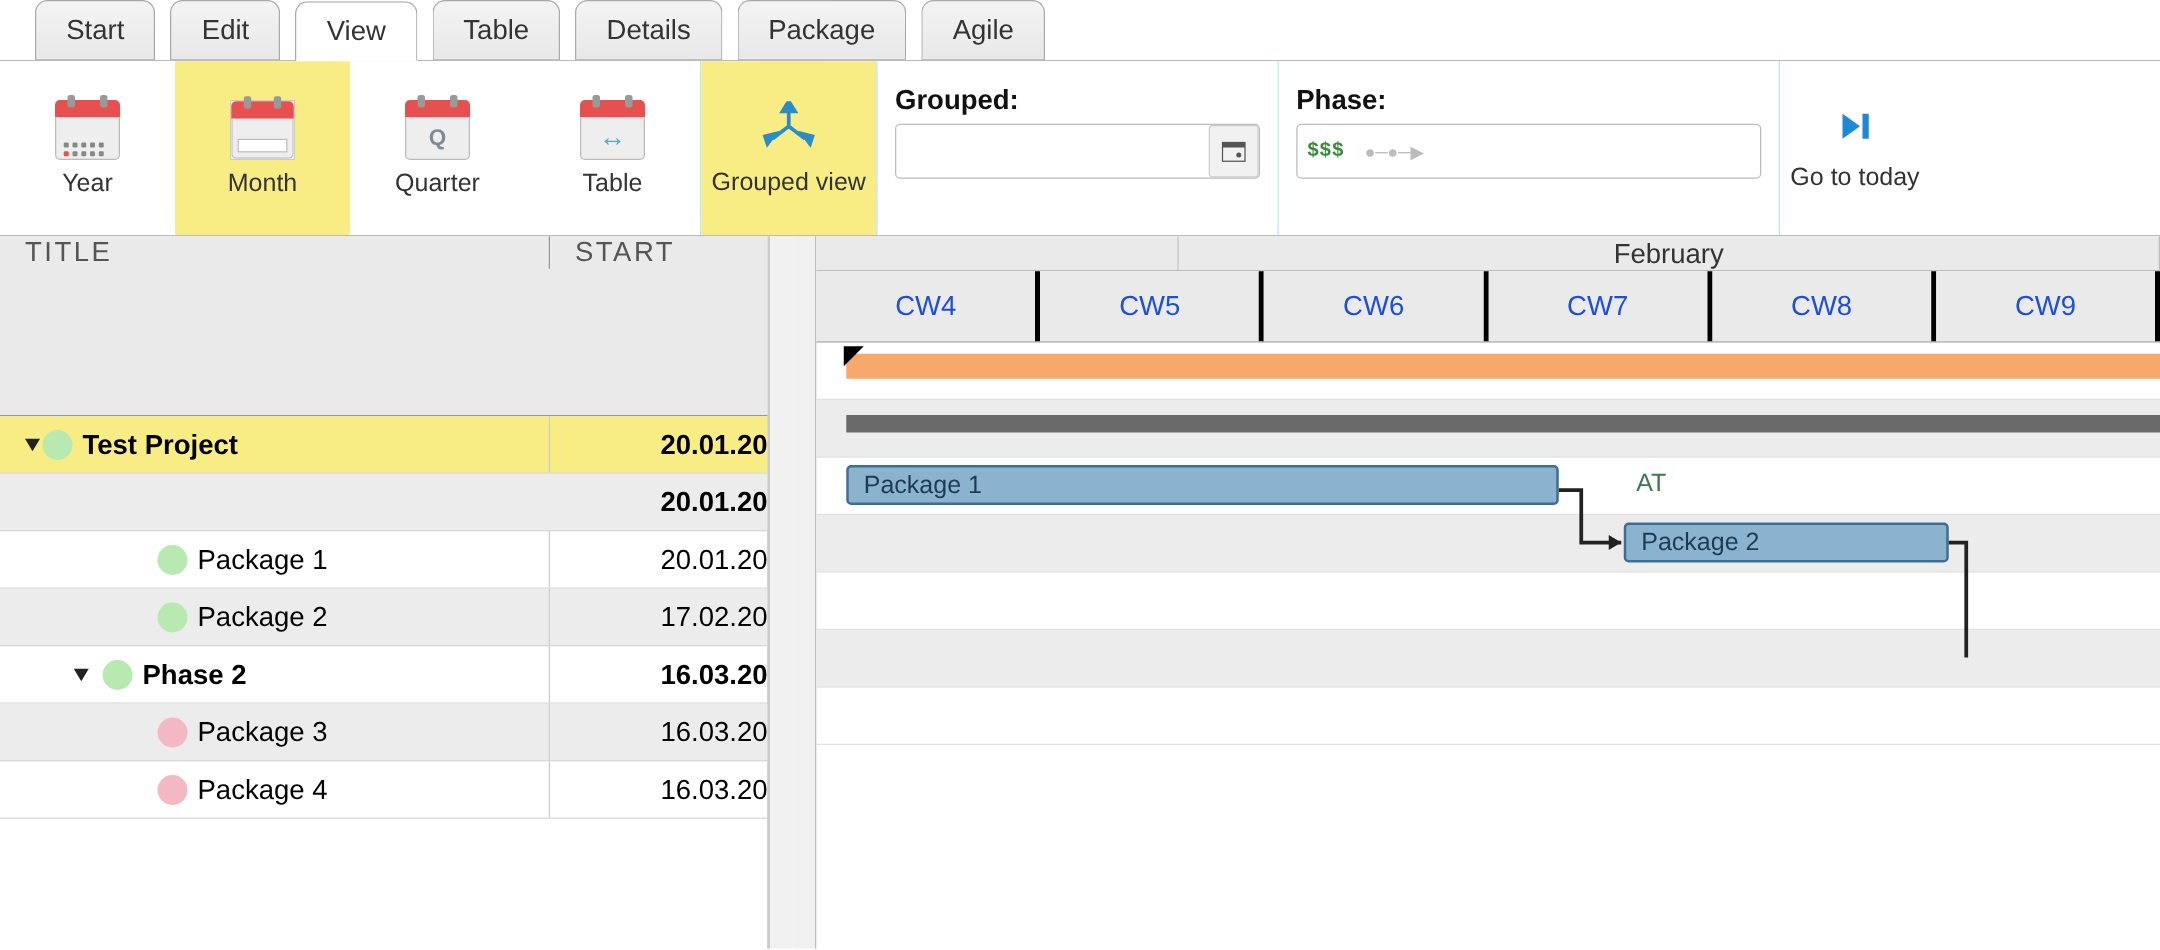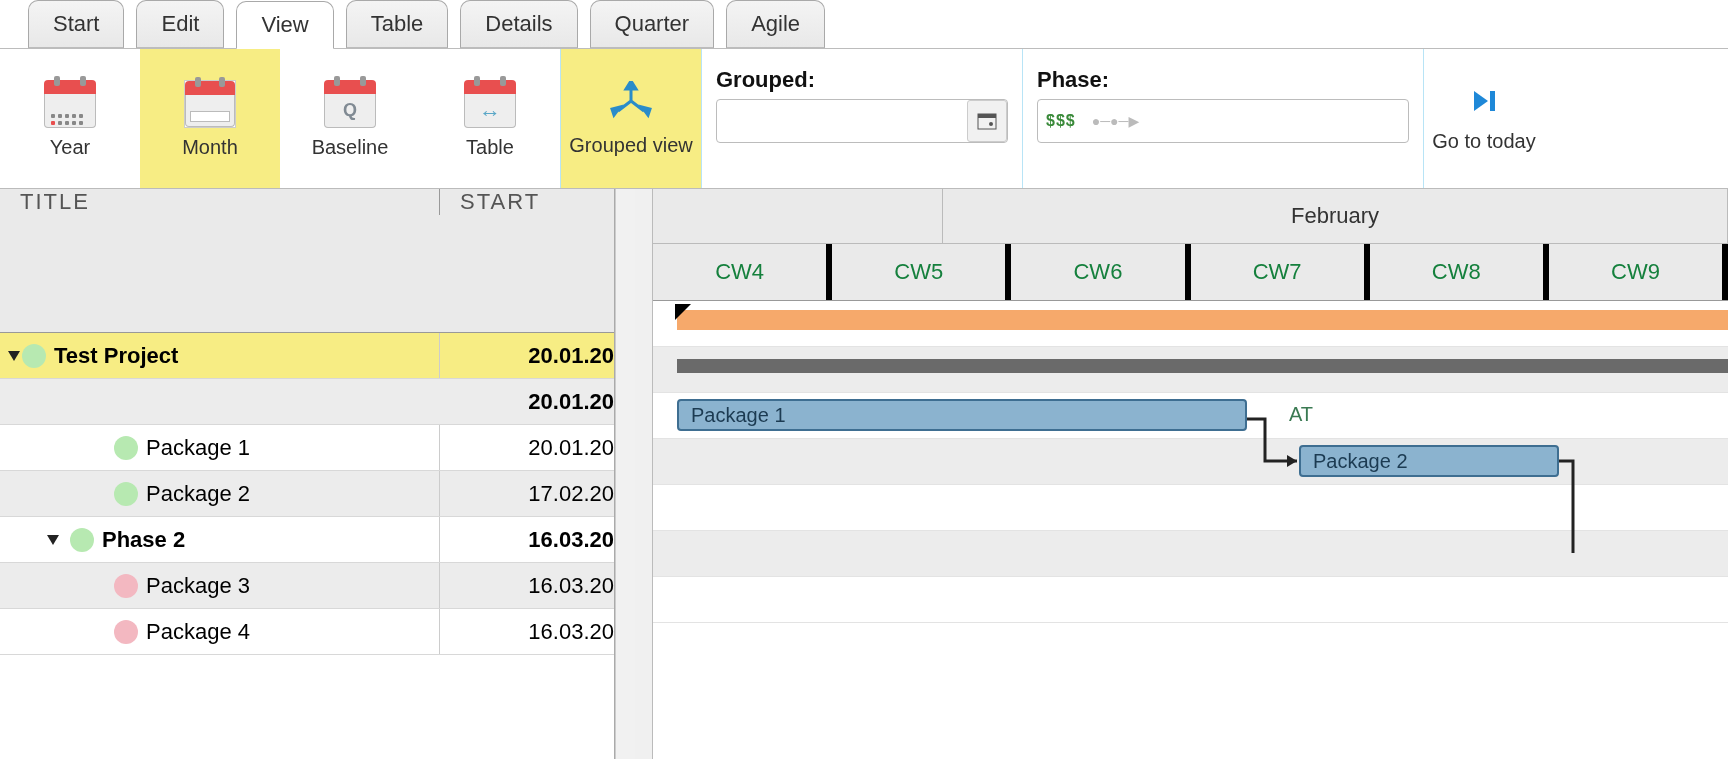--- a/index.html
+++ b/index.html
@@ -49,64 +49,64 @@
 .goto-icon svg { width:32px; height:32px; }
 
 
 .main { display:flex; height: calc(760px - 50px - 140px); }
 .left-pane { width: 615px; border-right:1px solid #aaa; display:flex; flex-direction:column; }
 .col-head { display:flex; height:144px; background:#eaeaea; border-bottom:1px solid #999; align-items:flex-start; padding-bottom:14px; }
 .col-head .c1 { width:440px; border-right:1px solid #999; padding-left:20px; font-size:22px; color:#555; letter-spacing:2px; font-weight:400;}
 .col-head .c2 { flex:1; padding-left:20px; font-size:22px; color:#555; letter-spacing:2px;}
 .rows { flex:1; overflow:hidden; }
 .row { display:flex; height:46px; align-items:center; border-bottom:1px solid #d8d8d8; font-size:22px; }
-.row .c1 { width:440px; display:flex; align-items:center; gap:8px; border-right:1px solid #ccc; height:100%; }
+.row .c1 { width:440px; display:flex; align-items:center; gap:8px; border-right:1px solid #ccc; height:100%; padding-left:12px;}
 .row .c2 { flex:1; padding-left:20px;text-align:right; }
 .row.bold { font-weight:700; }
 .row.sel { background:#f7ed84; }
 .row.alt { background:#ececec; }
 .tri { width:0;height:0; border-left:6px solid transparent; border-right:6px solid transparent; border-top:10px solid #222; cursor:pointer; transform:rotate(0deg);}
 .dot { width:24px;height:24px; border-radius:50%; }
 .dot.green{ background:#b7e9b1;} .dot.red{ background:#f3b8c1;}
 .ind0 .tri-slot{ width:0;} .ind0 .pad{ width:6px;}
 .ind1 .pad{ width:36px;} .ind2 .pad{ width:80px;}
 .tri-slot{ width:18px; display:flex; justify-content:center;}
 .lp-scroll { width:20px; background:#f1f1f1; border-left:1px solid #ccc; }
 
 
 .gantt-wrap { flex:1; display:flex; }
 .gantt-edge { width:18px; background:#f0f0f0; border-right:1px solid #bbb; }
 .gantt { flex:1; overflow:hidden; position:relative; }
-.g-head { height:112px; display:flex; flex-direction:column; border-bottom:1px solid #999; }
+.g-head { height:85px; display:flex; flex-direction:column; border-bottom:1px solid #999; }
 .g-month-row { flex:1; display:flex; border-bottom:1px solid #bbb; }
 .g-month { border-right:1px solid #bbb; background:#eaeaea; display:flex; align-items:center; justify-content:center; font-size:22px; color:#333;}
 .g-week-row { height:56px; display:flex; }
-.g-week { flex:1; border-right:6px solid #000000; background:#eaeaea; display:flex; align-items:center; justify-content:center; font-size:22px; color:#15803d;}
+.g-week { flex:1; border-right:4px solid #000000; background:#eaeaea; display:flex; align-items:center; justify-content:center; font-size:22px; color:#1d4ed8;}
 .g-body { position:relative; }
 .g-row { height:46px; position:relative; border-bottom:1px solid #e3e3e3;}
 .g-row.alt { background:#ececec;}
 .bar { position:absolute; top:6px; height:32px; border-radius:4px; display:flex; align-items:center; padding:0 12px; font-size:20px; }
 .bar.summary{ background:#f6a96b; top:9px; height:20px; border-radius:0;}
 .bar.summary::before{ content:''; position:absolute; left:-2px; top:-6px; width:0;height:0; border-top:16px solid #000; border-right:16px solid transparent; transform:rotate(0deg);}
 .bar.phase{ background:#6a6a6a; top:12px; height:14px; border-radius:0;}
 .bar.task{ background:#8bb3cf; border:2px solid #3e6e91; color:#1c3b52;}
-.anno { position:absolute; font-size:20px; color:#3a7a52; }
+.anno { position:absolute; font-size:20px; color:#3a7a52;margin-left:20px; }
 .dep-path{ position:absolute; pointer-events:none; }
 .dep-path svg{ overflow:visible;}
 </style>
 </head>
 <body>
 
 <div class="tabs">
   <div class="tab">Start</div>
   <div class="tab">Edit</div>
   <div class="tab active">View</div>
   <div class="tab">Table</div>
   <div class="tab">Details</div>
-  <div class="tab">Quarter</div>
+  <div class="tab">Package</div>
   <div class="tab">Agile</div>
 </div>
 
 <div class="ribbon">
   <div class="ribbon-group">
     <div class="ribbon-btn">
       <div class="icon-cal">
         <div class="top"></div>
           <div class="ring l"></div>
           <div class="ring r"></div>
@@ -138,21 +138,21 @@
       </div>
       <span class="label">Month</span>
     </div>
     <div class="ribbon-btn">
       <div class="icon-cal">
         <div class="top"></div>
           <div class="ring l"></div>
           <div class="ring r"></div>
         <div class="body">Q</div>
       </div>
-      <span class="label">Baseline</span>
+      <span class="label">Quarter</span>
     </div>
     <div class="ribbon-btn">
       <div class="icon-cal">
         <div class="top"></div>
           <div class="ring l"></div>
           <div class="ring r"></div>
         <div class="body">
             <span class="arrow">↔</span>
           </div>
       </div>

